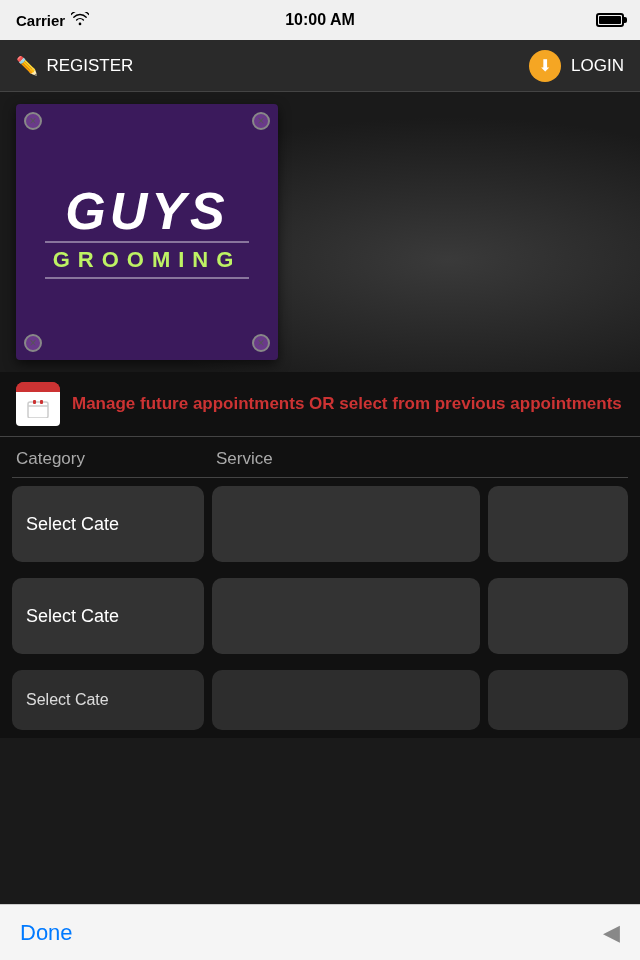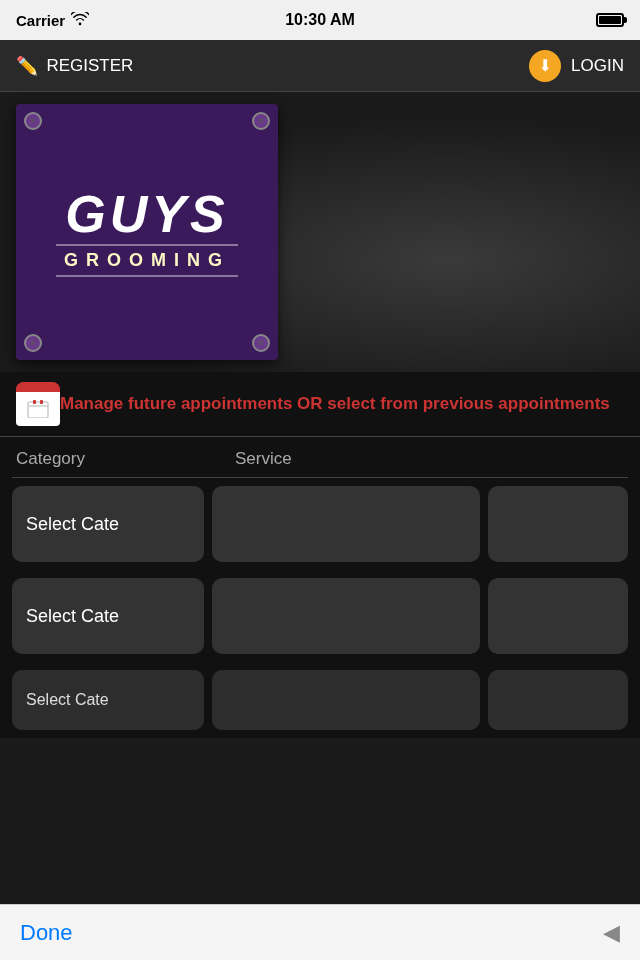--- a/index.html
+++ b/index.html
@@ -182,23 +182,23 @@
 
     .logo-text-guys {
       font-size: 52px;
       font-weight: 900;
       color: #fff;
       letter-spacing: 4px;
       line-height: 1;
       font-style: italic;
     }
     .logo-text-grooming {
-      font-size: 18px;
+      font-size: 22px;
       font-weight: 700;
-      color: #fef9c3;
+      color: #bef264;
       letter-spacing: 8px;
       border-top: 2px solid rgba(255,255,255,0.4);
       border-bottom: 2px solid rgba(255,255,255,0.4);
       padding: 4px 8px;
       margin-top: 4px;
     }
 
     
     .content-area {
       width: 100%;
@@ -212,20 +212,21 @@
       font-weight: 400;
       padding: 16px 20px 8px;
     }
 
     
     .appt-banner {
       display: flex;
       align-items: center;
       padding: 10px 16px;
       border-bottom: 1px solid #444;
+      gap: 12px;
     }
     .calendar-icon {
       width: 44px;
       height: 44px;
       background: #cc3333;
       border-radius: 8px;
       display: flex;
       flex-direction: column;
       align-items: center;
       justify-content: center;
@@ -267,21 +268,20 @@
       display: flex;
       padding: 4px 4px 8px;
       border-bottom: 1px solid #444;
     }
     .col-category {
       width: 200px;
       flex-shrink: 0;
     }
     .col-service {
       flex: 1;
-      margin-left: 19px;
     }
     .col-employee {
       width: 148px;
       flex-shrink: 0;
     }
     .header-label {
       color: #aaa;
       font-size: 17px;
       font-weight: 400;
     }
@@ -361,21 +361,21 @@
     <span>Carrier</span>
     <span class="wifi-icon">
       <svg viewBox="0 0 20 14" fill="none" xmlns="http://www.w3.org/2000/svg">
         <path d="M10 11a1.5 1.5 0 1 1 0 3 1.5 1.5 0 0 1 0-3z" fill="#000"></path>
         <path d="M6.2 8.2a5.4 5.4 0 0 1 7.6 0" stroke="#000" stroke-width="1.5" stroke-linecap="round" fill="none"></path>
         <path d="M3.1 5.1a9.3 9.3 0 0 1 13.8 0" stroke="#000" stroke-width="1.5" stroke-linecap="round" fill="none"></path>
         <path d="M0 2a13.5 13.5 0 0 1 20 0" stroke="#000" stroke-width="1.5" stroke-linecap="round" fill="none"></path>
       </svg>
     </span>
   </div>
-  <div class="status-center">10:30 AM</div>
+  <div class="status-center">10:00 AM</div>
   <div class="status-right">
     <div class="battery-icon">
       <div class="battery-fill"></div>
     </div>
   </div>
 </div>
 
 <div class="nav-bar">
   <div class="nav-register">
     <span class="pencil-icon">✏️</span>

